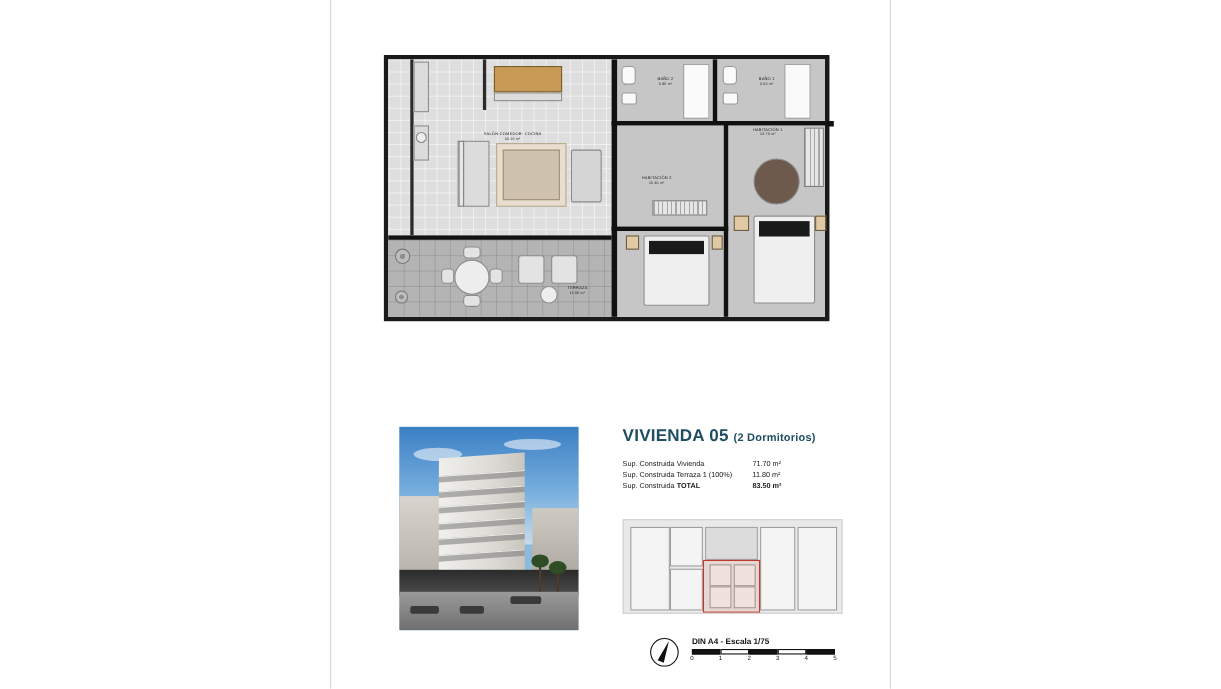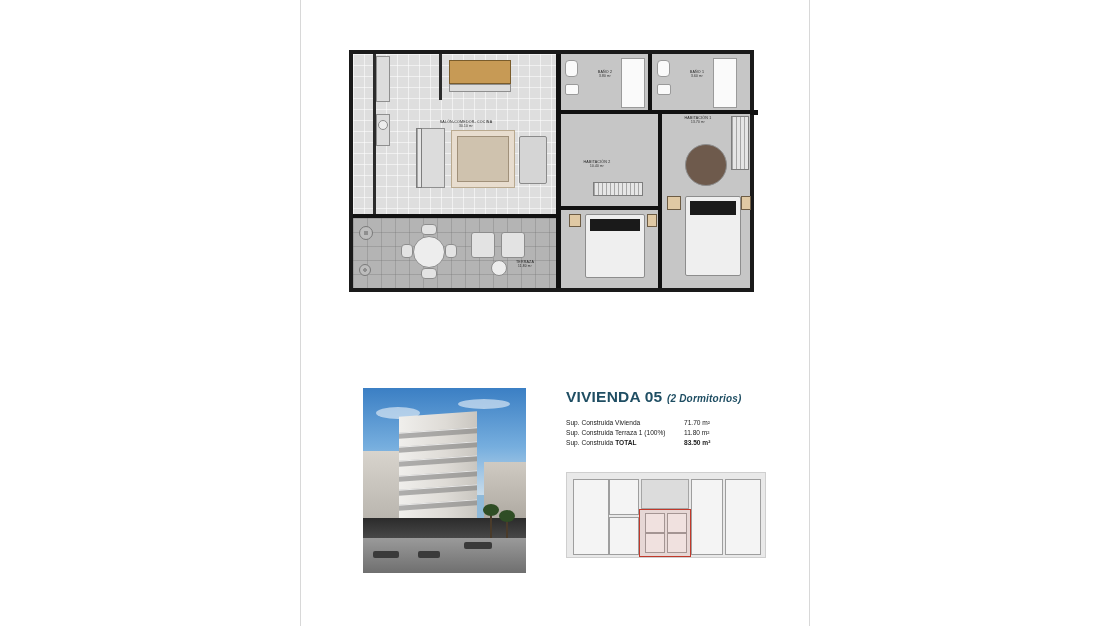--- a/index.html
+++ b/index.html
@@ -205,21 +205,20 @@
   .title {
     color: #1f4e63;
     font-size: 15.5px;
     font-weight: bold;
     letter-spacing: .2px;
     white-space: nowrap;
   }
   .title .sub {
     font-size: 10px;
     font-weight: bold;
-    font-style: italic;
   }
   .specs {
     margin-top: 13px;
     font-size: 6.6px;
     color: #1a1a1a;
   }
   .specs .row {
     display: flex;
     align-items: baseline;
     margin-bottom: 3px;
@@ -475,14 +474,36 @@
     <div class="core" style="left:74px;top:6px;width:46px;height:28px"></div>
     <div class="unit" style="left:124px;top:6px;width:30px;height:74px"></div>
     <div class="unit" style="left:158px;top:6px;width:34px;height:74px"></div>
     <div class="unit" style="left:78px;top:40px;width:18px;height:18px"></div>
     <div class="unit" style="left:100px;top:40px;width:18px;height:18px"></div>
     <div class="unit" style="left:78px;top:60px;width:18px;height:18px"></div>
     <div class="unit" style="left:100px;top:60px;width:18px;height:18px"></div>
     <div class="hl" style="left:72px;top:36px;width:50px;height:46px"></div>
   </div>
 
+  <div class="scalebar">
+    <div class="north">
+      <div class="ring"></div>
+      <div class="needle"></div>
+    </div>
+    <div class="scale-text">DIN A4 - Escala 1/75</div>
+    <div class="scale-graphic">
+      <span class="dark"></span>
+        <span class="light"></span>
+        <span class="dark"></span>
+        <span class="light"></span>
+        <span class="dark"></span>
+    </div>
+    <div class="scale-ticks">
+      <b style="left:0%">0</b>
+      <b style="left:20%">1</b>
+      <b style="left:40%">2</b>
+      <b style="left:60%">3</b>
+      <b style="left:80%">4</b>
+      <b style="left:100%">5</b>
+    </div>
+  </div>
 
 </div>
 
 </body></html>

